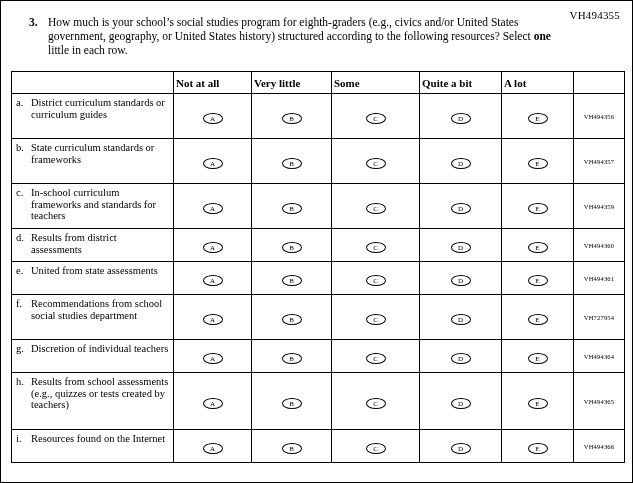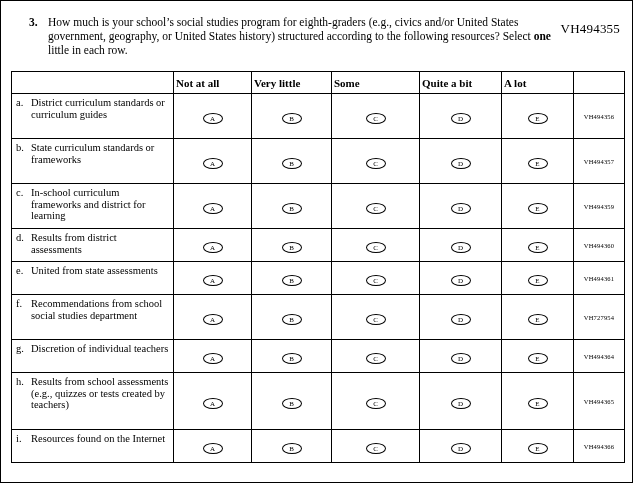--- a/index.html
+++ b/index.html
@@ -14,23 +14,23 @@
   }
   .page {
     width: 633px;
     height: 483px;
     border: 1px solid #000;
     position: relative;
     background: #fff;
   }
   .form-code-top {
     position: absolute;
-    top: 20px;
+    top: 8px;
     right: 12px;
-    font-size: 13px;
+    font-size: 11px;
     letter-spacing: 0.2px;
   }
   .question {
     display: flex;
     padding: 14px 60px 0 28px;
     font-size: 11.5px;
     line-height: 14px;
   }
   .q-number {
     font-weight: bold;
@@ -154,21 +154,21 @@
         <td class="option-cell"><span class="oval">C</span></td>
         <td class="option-cell"><span class="oval">D</span></td>
         <td class="option-cell"><span class="oval">E</span></td>
         <td class="code-cell">VH494357</td>
       </tr>
 
       <tr class="h3">
         <td class="row-label">
           <div class="label-flex">
               <span class="row-letter">c.</span>
-              <span class="row-text">In-school curriculum frameworks and district for learning</span>
+              <span class="row-text">In-school curriculum frameworks and standards for teachers</span>
             </div>
         </td>
         <td class="option-cell"><span class="oval">A</span></td>
         <td class="option-cell"><span class="oval">B</span></td>
         <td class="option-cell"><span class="oval">C</span></td>
         <td class="option-cell"><span class="oval">D</span></td>
         <td class="option-cell"><span class="oval">E</span></td>
         <td class="code-cell">VH494359</td>
       </tr>
 

